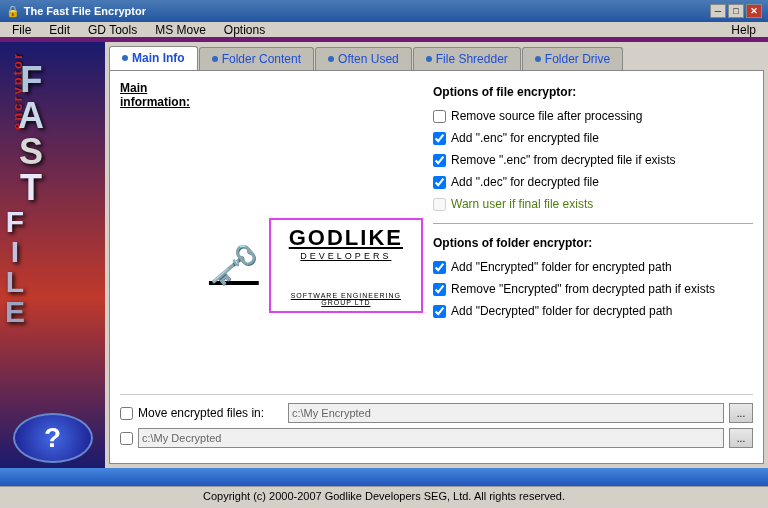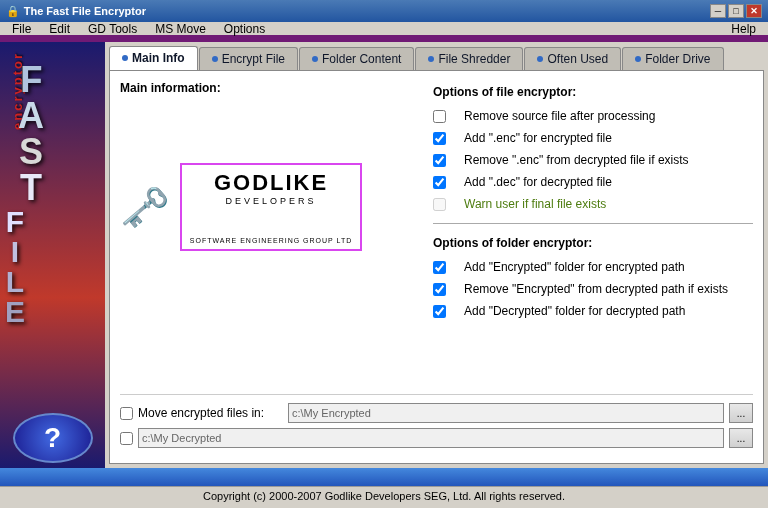--- a/index.html
+++ b/index.html
@@ -36,21 +36,21 @@
     }
     .title-btn.close { background: #c0392b; color: white; }
 
     
     .menu-bar {
       background: #d4d0c8;
       height: 20px;
       display: flex;
       align-items: center;
       padding: 0 4px;
-      border-bottom: 7px solid #701a75;
+      border-bottom: 5px solid #701a75;
       gap: 2px;
     }
     .menu-item {
       padding: 2px 8px;
       font-size: 12px;
       cursor: pointer;
       color: #000;
     }
     .menu-spacer { flex: 1; }
 
@@ -121,21 +121,21 @@
       padding: 4px 12px;
       background: #c0bdb5;
       border: 1px solid #888;
       border-bottom: none;
       cursor: pointer;
       font-size: 12px;
       border-radius: 3px 3px 0 0;
       display: flex;
       align-items: center;
       gap: 4px;
-      color: #0f172a;
+      color: #1d4ed8;
     }
     .tab.active {
       background: #ffffff;
       font-weight: bold;
       z-index: 1;
       padding-bottom: 5px;
     }
     .tab-dot {
       width: 6px; height: 6px;
       border-radius: 50%;
@@ -155,21 +155,22 @@
 
     .panel-content {
       display: flex;
       gap: 10px;
       flex: 1;
     }
 
     .left-panel {
       flex: 1;
       display: flex;
-      flex-direction: column;
+      flex-direction: row;
+      text-decoration: underline;
     }
 
     .main-info-label {
       font-weight: bold;
       margin-bottom: 8px;
       font-size: 12px;
     }
 
     .logo-area {
       display: flex;
@@ -225,21 +226,21 @@
     .options-group-label {
       font-weight: bold;
       font-size: 12px;
       margin-bottom: 6px;
       margin-top: 4px;
     }
 
     .option-item {
       display: flex;
       align-items: center;
-      gap: 18px;
+      gap: 5px;
       margin-bottom: 4px;
     }
 
     .option-item input[type="checkbox"] {
       width: 13px; height: 13px;
       margin: 0;
     }
 
     .option-label {
       font-size: 12px;
@@ -375,33 +376,29 @@
 
   <div class="content-area">
 
     <div class="tabs">
       <div class="tab active">
         <span class="tab-dot"></span>
         <span>Main Info</span>
       </div>
       <div class="tab">
         <span class="tab-dot"></span>
-        <span>Encrypt File</span>
+        <span>Folder Content</span>
       </div>
       <div class="tab">
         <span class="tab-dot"></span>
-        <span>Folder Content</span>
+        <span>Often Used</span>
       </div>
       <div class="tab">
         <span class="tab-dot"></span>
         <span>File Shredder</span>
-      </div>
-      <div class="tab">
-        <span class="tab-dot"></span>
-        <span>Often Used</span>
       </div>
       <div class="tab">
         <span class="tab-dot"></span>
         <span>Folder Drive</span>
       </div>
     </div>
 
     <div class="panel">
       <div class="panel-content">
 

